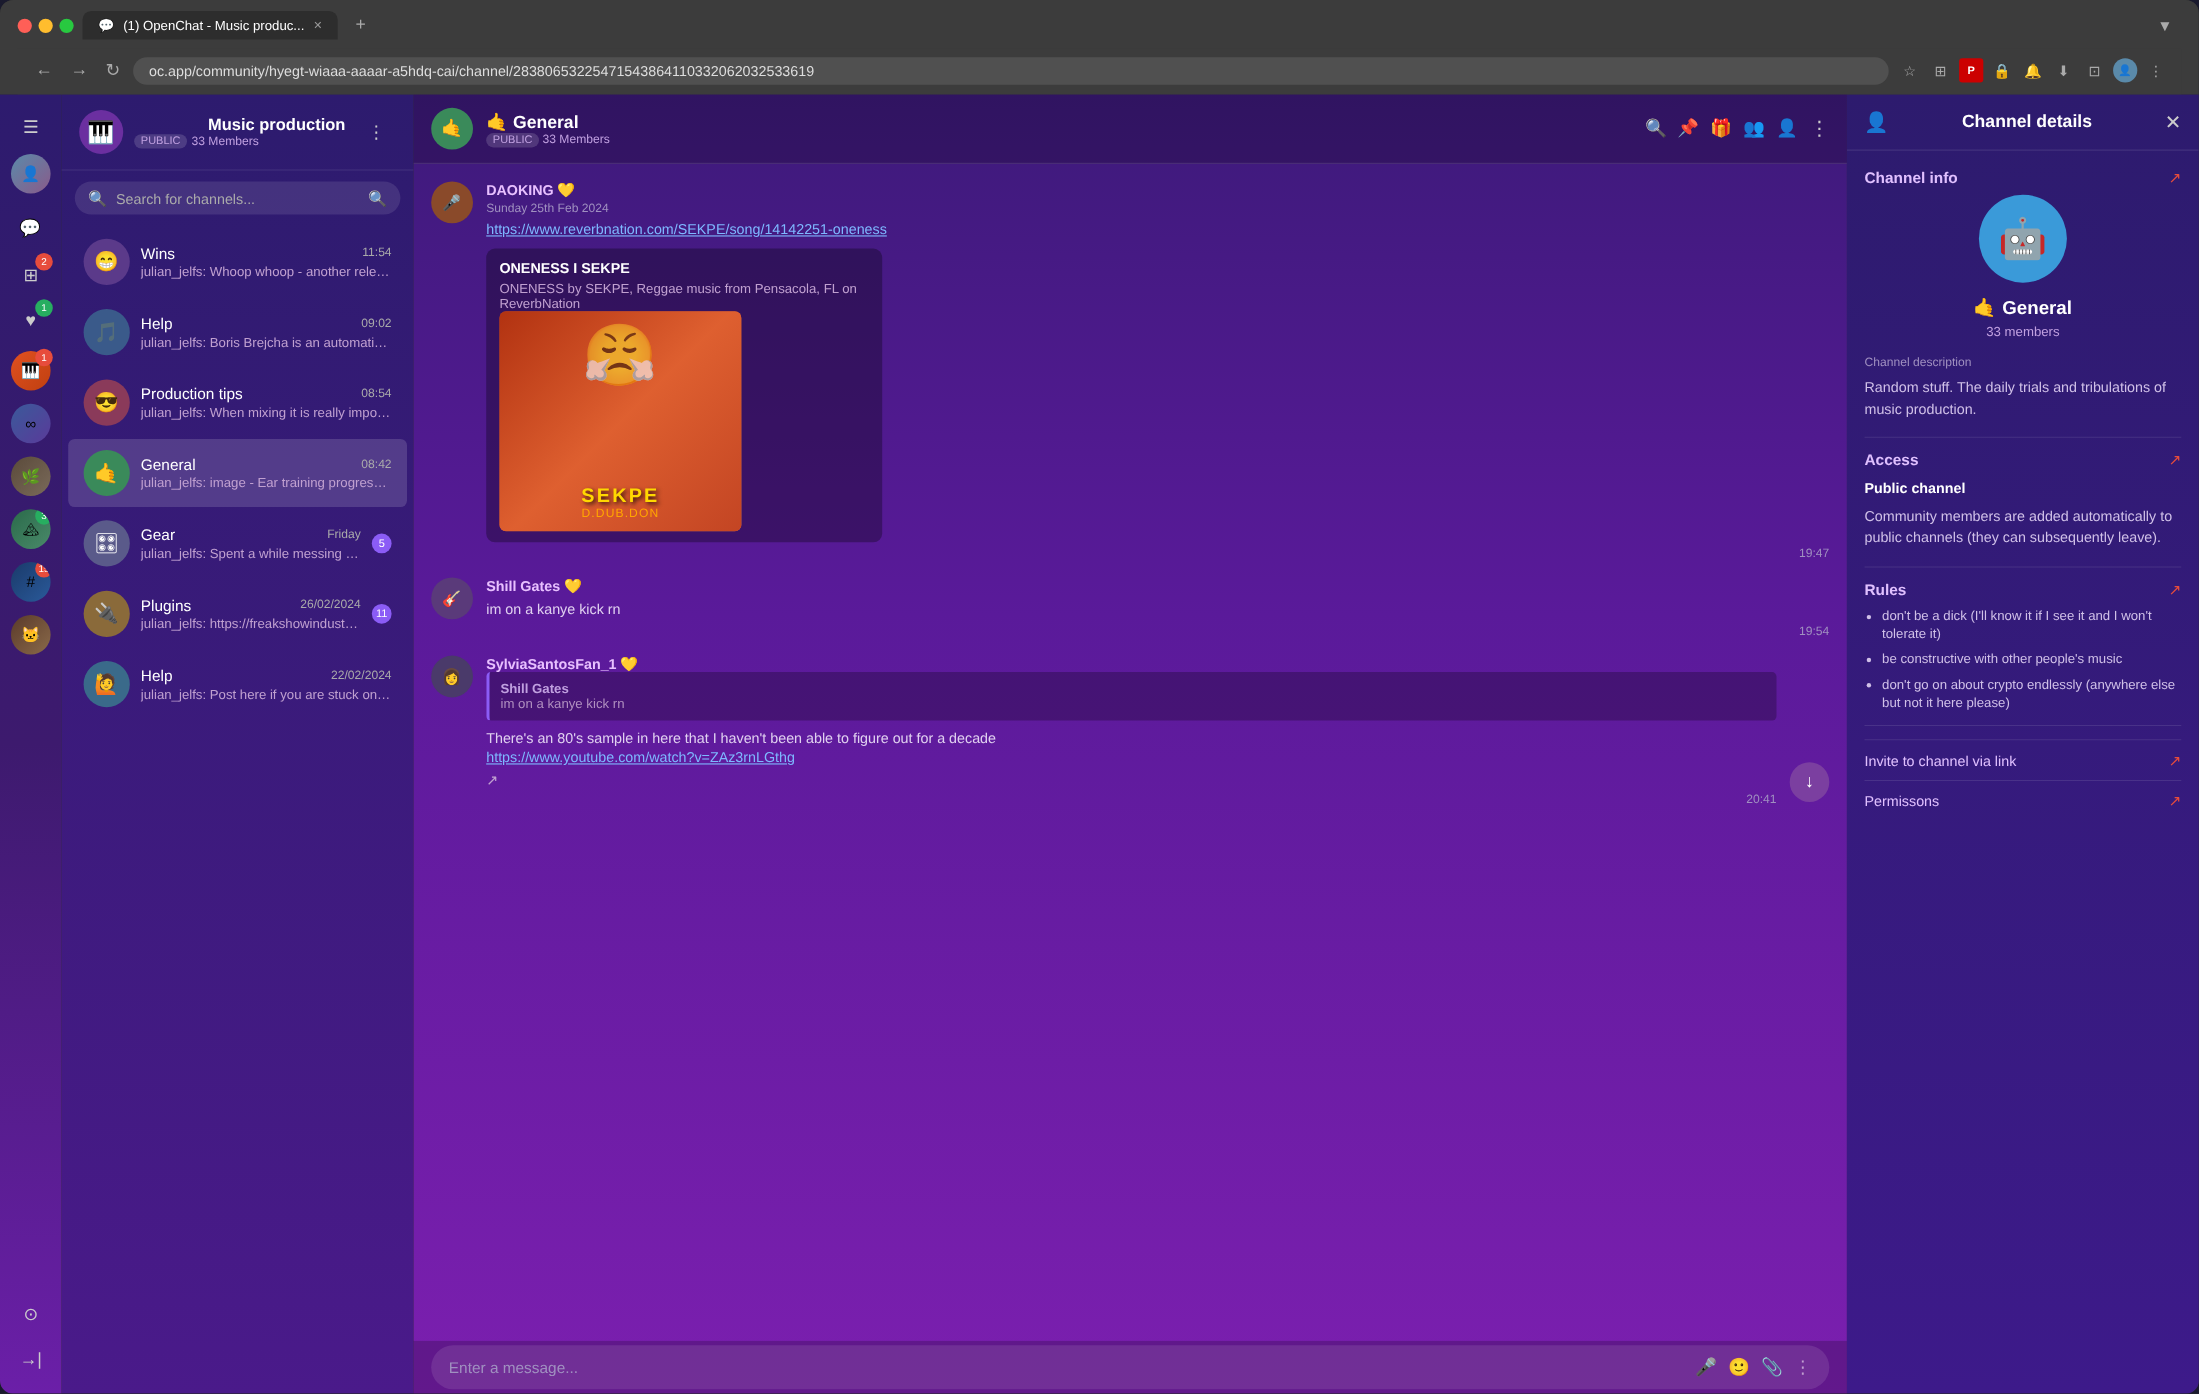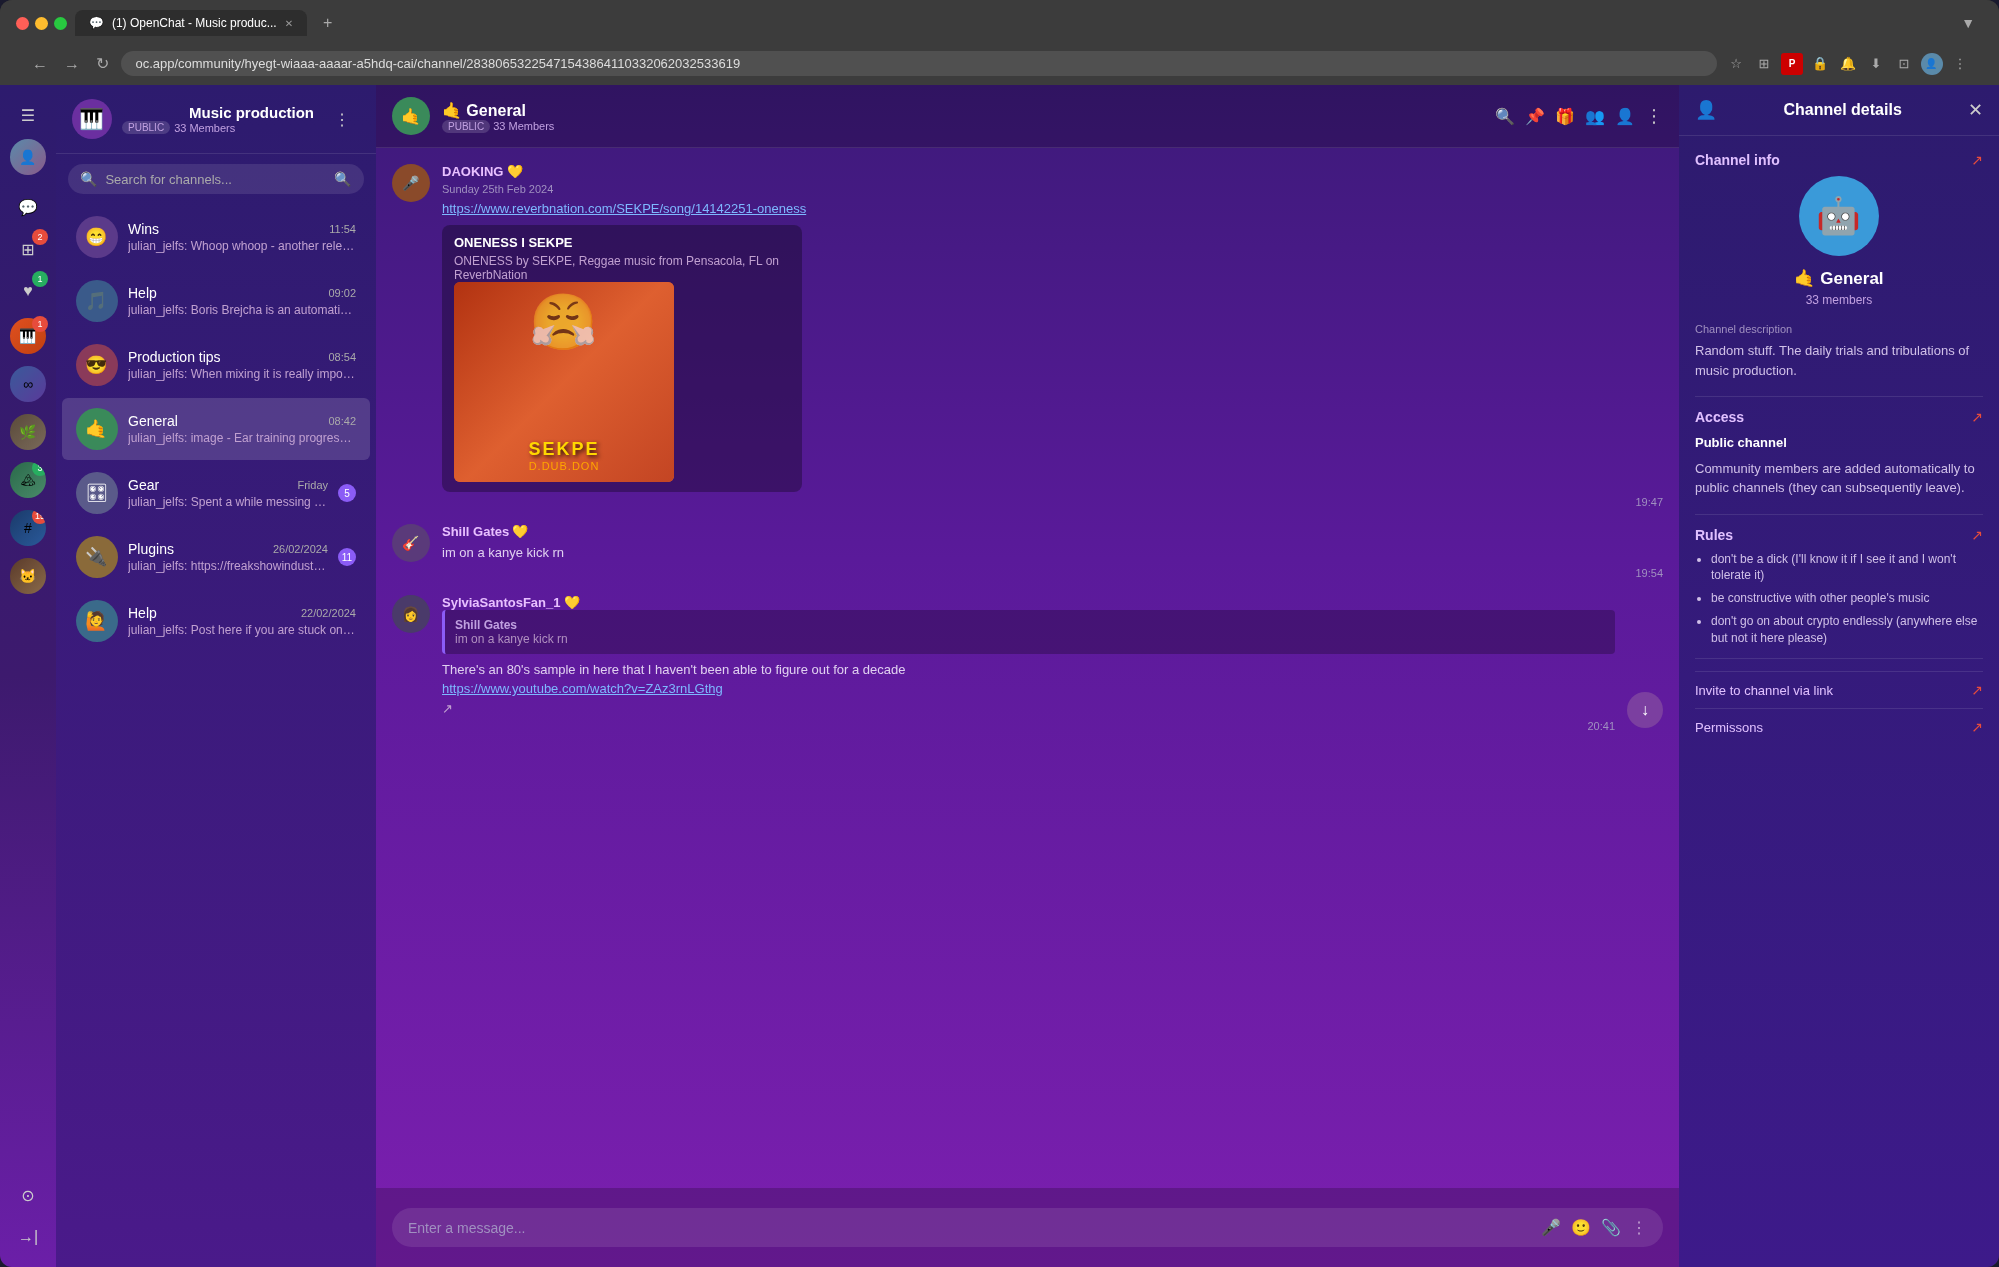--- a/index.html
+++ b/index.html
@@ -74,21 +74,21 @@
     .link-preview { background: rgba(0,0,0,0.3); border-radius: 8px; padding: 10px 12px; margin-top: 8px; max-width: 360px; }
     .link-preview-title { font-size: 13px; font-weight: 700; color: #fff; margin-bottom: 4px; }
     .link-preview-desc { font-size: 12px; color: #c0a0d0; }
     .album-art { width: 220px; height: 200px; background: linear-gradient(135deg, #c0451a, #e07040); border-radius: 6px; display: flex; flex-direction: column; align-items: center; justify-content: flex-end; padding: 10px; position: relative; overflow: hidden; }
     .album-art-title { color: #ffd700; font-size: 18px; font-weight: 900; letter-spacing: 2px; text-shadow: 2px 2px 4px rgba(0,0,0,0.8); }
     .album-art-subtitle { color: #ffa500; font-size: 11px; letter-spacing: 1px; }
     .album-face { position: absolute; top: 10px; left: 50%; transform: translateX(-50%); font-size: 60px; opacity: 0.7; }
     .reply-quote { background: rgba(0,0,0,0.25); border-left: 3px solid #8b5cf6; border-radius: 4px; padding: 8px 10px; margin-bottom: 6px; }
     .reply-quote-sender { font-size: 12px; font-weight: 600; color: #c0a0e0; }
     .reply-quote-text { font-size: 12px; color: #b090c0; }
-    .chat-input-area { padding: 20px 16px; background: rgba(0,0,0,0.2); }
+    .chat-input-area { padding: 4px 16px; background: rgba(0,0,0,0.2); }
     .chat-input-box { background: rgba(255,255,255,0.1); border-radius: 24px; display: flex; align-items: center; padding: 10px 16px; gap: 10px; }
     .chat-input-box input { flex: 1; background: none; border: none; color: #fff; font-size: 14px; outline: none; }
     .chat-input-box input::placeholder { color: #a090c0; }
     .chat-input-icon { color: #c0a0d0; font-size: 16px; cursor: pointer; }
     .scroll-down-btn { width: 36px; height: 36px; background: #7b3fa0; border-radius: 50%; display: flex; align-items: center; justify-content: center; color: white; font-size: 16px; cursor: pointer; align-self: flex-end; margin-bottom: 4px; }
 
     
     .details-panel { width: 320px; background: linear-gradient(180deg, #2d1b6e 0%, #3d1a8a 100%); color: #fff; display: flex; flex-direction: column; overflow-y: auto; }
     .details-header { display: flex; align-items: center; justify-content: space-between; padding: 14px 16px; border-bottom: 1px solid rgba(255,255,255,0.1); }
     .details-title { font-size: 16px; font-weight: 600; color: #fff; }

